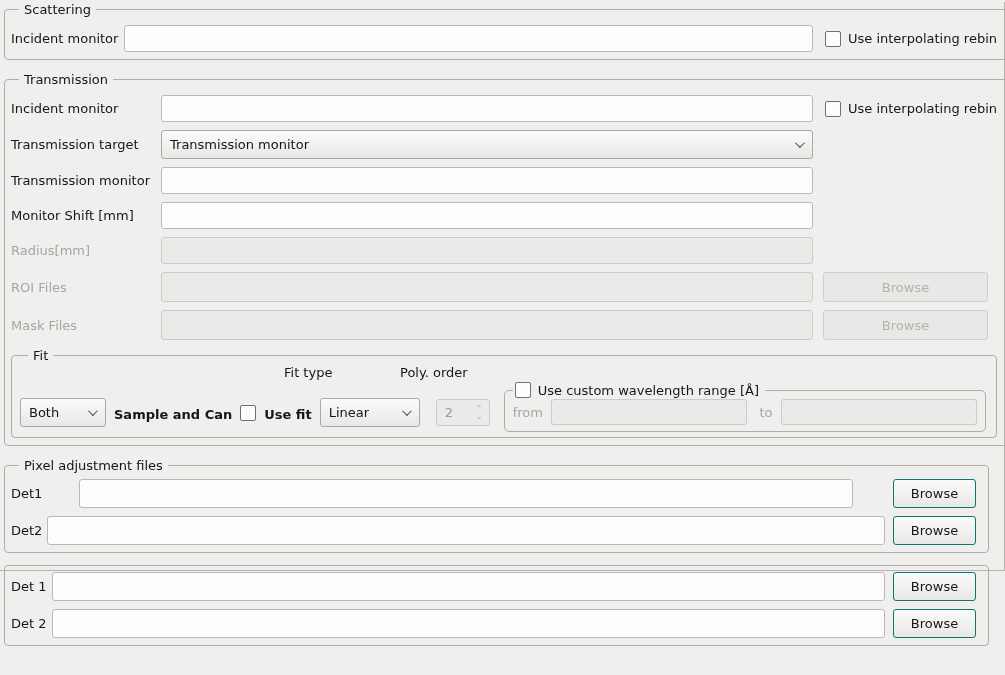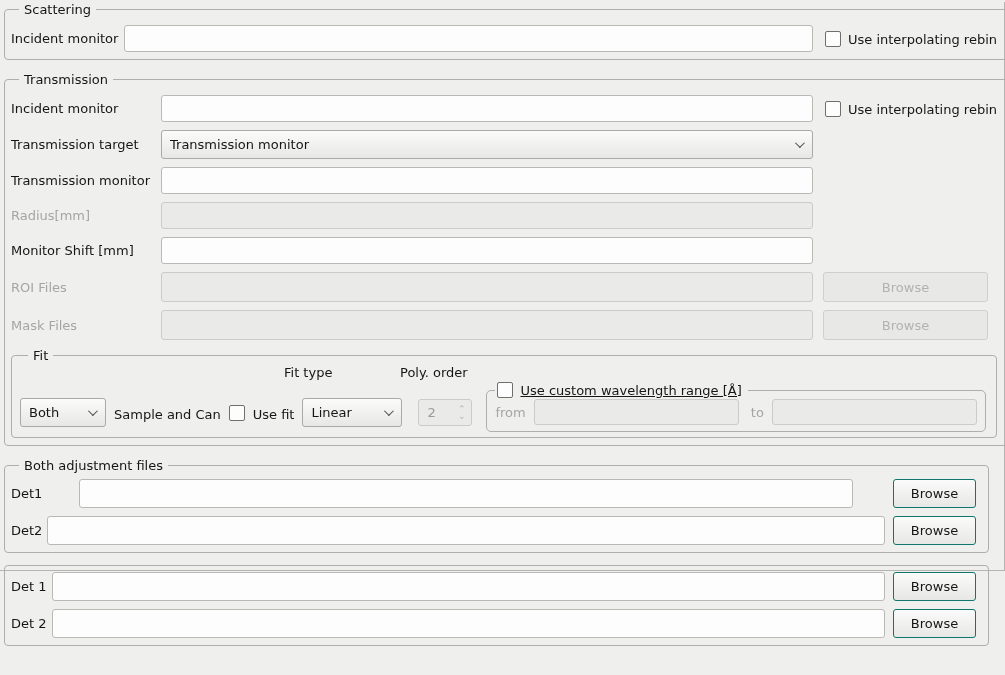--- a/index.html
+++ b/index.html
@@ -33,21 +33,21 @@
   .lbl-dis { color:#a5a5a2; }
   .txt {
     height:27px; background:#fdfdfd;
     border:1px solid #b9b9b6; border-radius:3px;
     padding:0 6px; font:inherit; color:#161616;
   }
   .txt:disabled, .txt.dis {
     background:#eaeae9; border-color:#cbcbc8; color:#9a9a97;
   }
   .tall { height:30px; }
-  .checkwrap { display:flex; align-items:flex-end; margin-left:12px; flex:0 0 auto; }
+  .checkwrap { display:flex; align-items:center; margin-left:12px; flex:0 0 auto; }
   .checkbox {
     width:16px; height:16px;
     background:#fdfdfd;
     border:1px solid #6f6f6c; border-radius:2px;
     flex:0 0 auto;
   }
   .checklabel { margin-left:7px; white-space:nowrap; }
   .combo {
     display:flex; align-items:center; justify-content:space-between;
     background:linear-gradient(#fbfbfb,#e7e7e5);
@@ -74,39 +74,39 @@
   
   fieldset.fit {
     border:1px solid #aeaeab; border-radius:4px;
     margin:8px 0 0 0; padding:0 8px 5px 8px;
   }
   .fit-headers { display:flex; margin-top:2px; }
   .fh-fittype { margin-left:264px; width:100px; }
   .fh-poly { margin-left:16px; }
   .fit-row { display:flex; align-items:flex-end; margin-top:2px; }
   .combo-both { width:86px; margin-bottom:5px; }
-  .fit-text { margin:0 0 10px 8px; white-space:nowrap; }
+  .fit-text { margin:0 0 10px 8px; white-space:nowrap;font-weight:bold; }
   .fit-check { margin:0 0 11px 8px; }
   .combo-linear { width:100px; margin-left:8px; margin-bottom:5px; }
   .spinner {
     width:54px; height:27px; margin-left:16px; margin-bottom:6px;
     background:#eaeae9; border:1px solid #cbcbc8; border-radius:3px;
     display:flex; align-items:center; justify-content:space-between;
     padding:0 6px 0 8px; color:#9a9a97;
   }
   .spin-arrows { display:flex; flex-direction:column; line-height:6px; }
   .spin-arrows span {
     font-size:9px; color:#b3b3b0; height:7px; display:block;
   }
   fieldset.range {
     flex:1; margin-left:14px;
     border:1px solid #aeaeab; border-radius:5px;
     padding:0 8px 6px 8px;
   }
-  fieldset.range legend { margin-left:0; padding:0 6px 0 2px; display:flex; align-items:center;text-decoration:underline; }
+  fieldset.range legend { margin-left:0; padding:0 6px 0 2px; display:flex; align-items:center; }
   .range-row { display:flex; align-items:center; margin-top:1px; }
   .range-row .lbl-dis { margin-right:8px; }
   .range-row .to { margin:0 8px 0 12px; }
   .range-input { flex:1; height:26px; }
   
   .file-lbl-pix { width:36px; }
   .file-lbl-wav { width:41px; }
   .file-input { flex:1; height:29px; }
 </style>
 </head>
@@ -145,27 +145,27 @@
         <span class="chev"></span>
       </div>
     </div>
 
     <div class="row">
       <span class="lbl" style="width:150px;">Transmission monitor</span>
       <input class="txt" style="width: 652px;" type="text" value="">
     </div>
 
     <div class="row">
+      <span class="lbl" style="width:150px;">Monitor Shift [mm]</span>
+      <input class="txt" style="width: 652px;" type="text" value="">
+    </div>
+
+    <div class="row">
       <span class="lbl lbl-dis" style="width:150px;">Radius[mm]</span>
       <input class="txt dis" style="width: 652px;" type="text" disabled="" value="">
-    </div>
-
-    <div class="row">
-      <span class="lbl" style="width:150px;">Monitor Shift [mm]</span>
-      <input class="txt" style="width: 652px;" type="text" value="">
     </div>
 
     <div class="row">
       <span class="lbl lbl-dis" style="width:150px;">ROI Files</span>
       <input class="txt dis tall" style="width: 652px;" type="text" disabled="" value="">
       <button class="btn dis" disabled="">Browse</button>
     </div>
 
     <div class="row">
       <span class="lbl lbl-dis" style="width:150px;">Mask Files</span>
@@ -208,21 +208,21 @@
             <input class="txt dis range-input" type="text" disabled="" value="" style="">
             <span class="lbl-dis to">to</span>
             <input class="txt dis range-input" type="text" disabled="" value="" style="">
           </div>
         </fieldset>
       </div>
     </fieldset>
   </fieldset>
 
   <fieldset class="group">
-    <legend>Both adjustment files</legend>
+    <legend>Pixel adjustment files</legend>
     <div class="row" style="margin-top:6px;gap:32px;">
       <span class="lbl file-lbl-pix">Det1</span>
       <input class="txt file-input" type="text" value="" style="">
       <button class="btn small">Browse</button>
     </div>
     <div class="row">
       <span class="lbl file-lbl-pix">Det2</span>
       <input class="txt file-input" type="text" value="" style="">
       <button class="btn small">Browse</button>
     </div>

